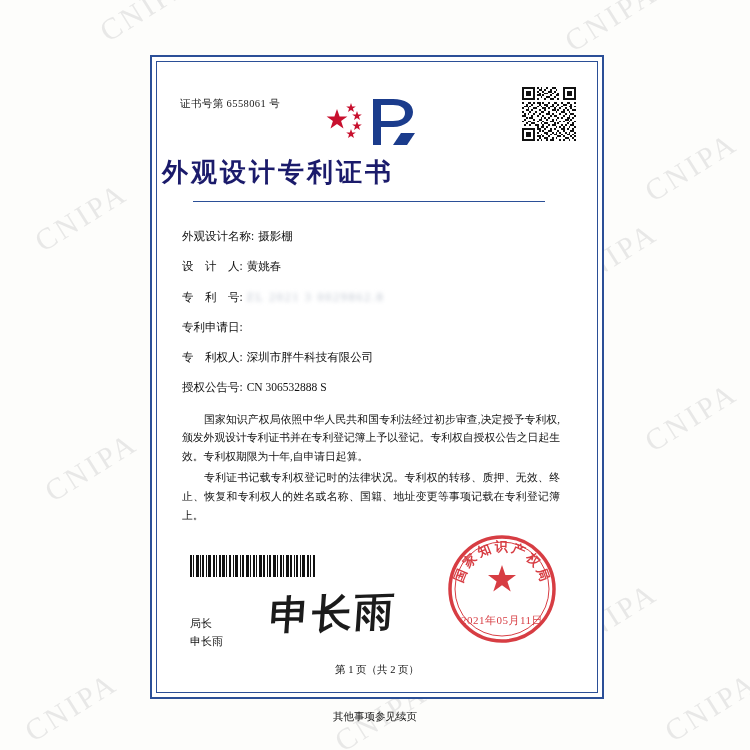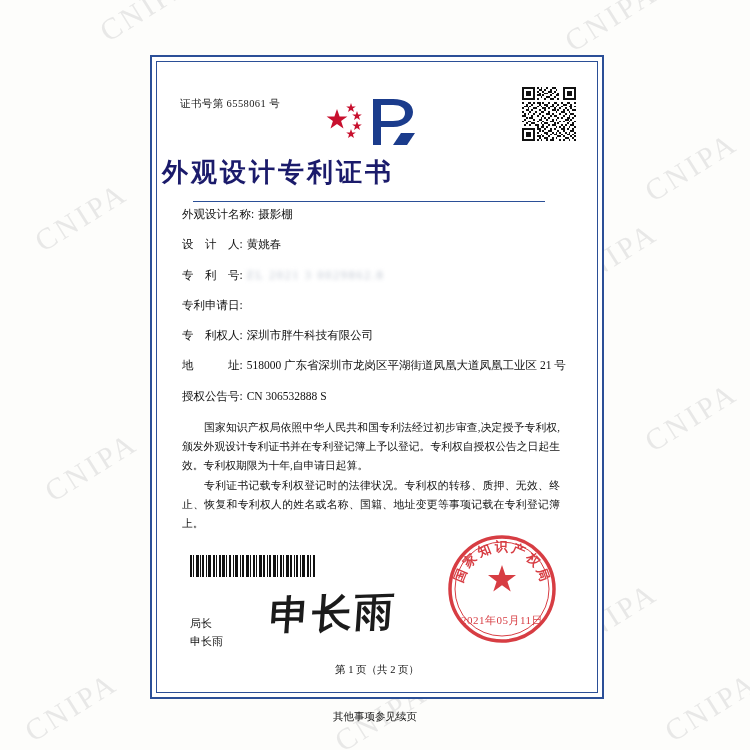--- a/index.html
+++ b/index.html
@@ -100,21 +100,21 @@
     color: #1b1b6b;
     margin-top: 44px;
   }
   .title-rule {
     width: 352px;
     height: 1px;
     background: #2b4f97;
     margin: 11px auto 0 auto;
   }
   .fields {
-    margin-top: 4px;
+    margin-top: 26px;
     padding-left: 20px;
     padding-right: 10px;
   }
   .field {
     display: flex;
     align-items: flex-start;
     font-family: "Liberation Serif", serif;
     font-size: 11.5px;
     color: #111;
     margin-bottom: 13px;
@@ -499,24 +499,20 @@
 
         <div class="field">
           <span class="lbl">专利申请日:</span>
         </div>
 
         <div class="field">
           <span class="lbl">专　利权人:</span>
           <span class="val">深圳市胖牛科技有限公司</span>
         </div>
 
-        <div class="field">
-          <span class="lbl">地　　　址:</span>
-          <span class="val">518000 广东省深圳市龙岗区平湖街道凤凰大道凤凰工业区 21 号</span>
-        </div>
 
         <div class="field">
           <div class="field-row2">
             <div class="half">
               <span class="lbl">授权公告号:</span>
               <span class="val">CN 306532888 S</span>
             </div>
           </div>
         </div>
 

